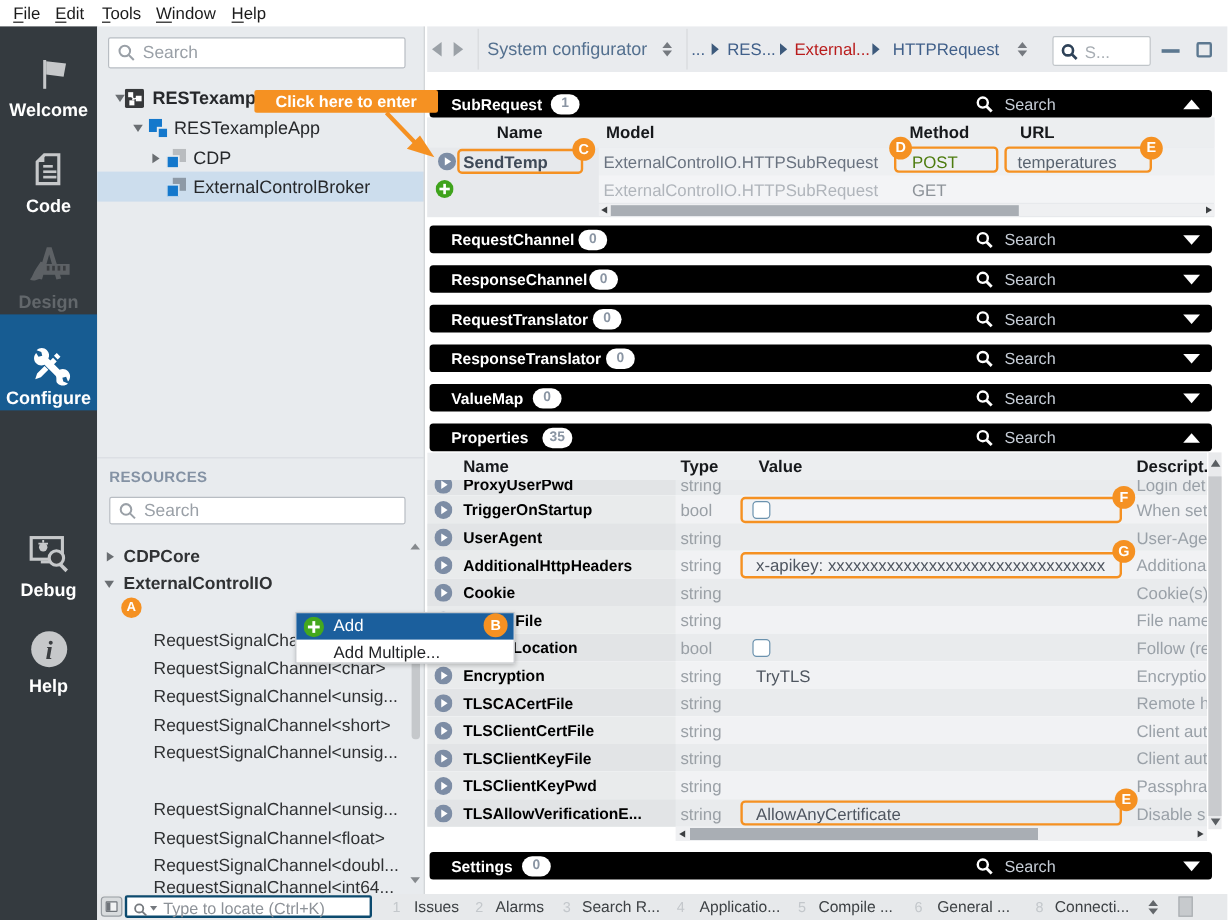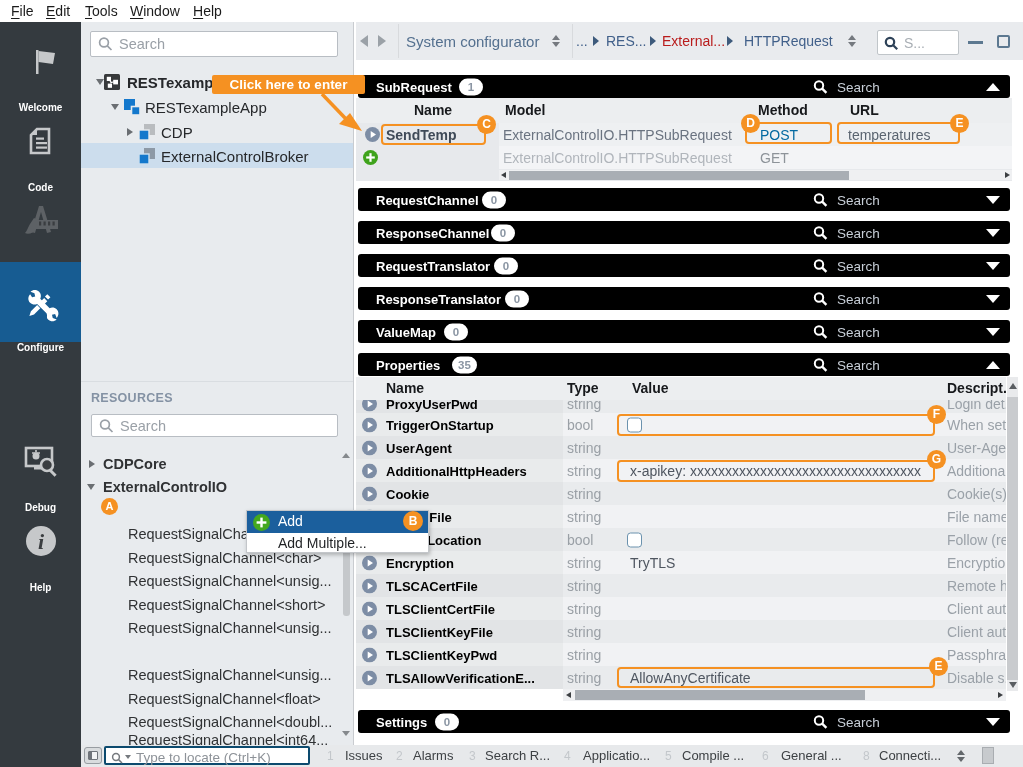--- a/index.html
+++ b/index.html
@@ -7,21 +7,21 @@
 body{font-family:"Liberation Sans",sans-serif;background:#fff;}
 #app{position:relative;width:1023px;height:767px;background:#fff;}
 .abs{position:absolute;}
 
 #menubar{position:absolute;left:0;top:0;width:1023px;height:22px;background:#fff;font-size:14px;color:#1b1b1b;}
 #menubar span{position:absolute;top:3px;}
 #menubar u{text-decoration:underline;text-underline-offset:2px;}
 
 #rail{position:absolute;left:0;top:22px;width:81px;height:745px;background:#343a3f;}
 .railitem{position:absolute;left:0;width:81px;height:80px;}
-.railitem .lbl{position:absolute;left:0;right:0;top:62px;text-align:center;color:#fff;font-size:10px;font-weight:bold;margin-top:18px;}
+.railitem .lbl{position:absolute;left:0;right:0;top:62px;text-align:center;color:#fff;font-size:15px;font-weight:bold;}
 .railitem svg{position:absolute;left:50%;top:22px;transform:translateX(-50%);}
 .railitem.disabled .lbl{color:#62676b;}
 .railitem.active{background:#175c92;}
 
 #leftpanel{position:absolute;left:81px;top:22px;width:272px;height:723px;background:#e8ebee;}
 .searchbox{position:absolute;background:#fff;border:1px solid #b8bdc3;border-radius:2px;}
 .searchbox .ph{position:absolute;left:28px;top:50%;transform:translateY(-50%);color:#9aa0a7;font-size:14.5px;}
 .searchbox svg{position:absolute;left:7px;top:50%;transform:translateY(-50%);}
 .trow{position:absolute;left:0;width:272px;height:25px;font-size:15px;color:#26282b;white-space:nowrap;}
 .trow .tx{position:absolute;top:50%;transform:translateY(-50%);}
@@ -280,21 +280,21 @@
           <circle cx="7.5" cy="7.5" r="7.5" fill="#7d8da5"></circle>
           <path d="M5.7 4 L11 7.5 L5.7 11 Z" fill="#fff"></path>
         </svg>
       <svg class="abs" style="left:7px;top:51.5px;" width="15" height="15" viewBox="0 0 15 15">
           <circle cx="7.5" cy="7.5" r="7.5" fill="#3fa31c"></circle>
           <rect x="3.2" y="6.4" width="8.6" height="2.2" fill="#fff"></rect>
           <rect x="6.4" y="3.2" width="2.2" height="8.6" fill="#fff"></rect>
         </svg>
       <span class="abs" style="left:30px;top:29px;font-size:14px;font-weight:bold;color:#3f4a58;">SendTemp</span>
       <span class="abs" style="left:147px;top:29px;font-size:14px;color:#6a7380;">ExternalControlIO.HTTPSubRequest</span>
-      <span class="abs" style="left:404px;top:29px;font-size:14px;color:#0369a1;">POST</span>
+      <span class="abs" style="left:404px;top:29px;font-size:14px;color:#4d7c0f;">POST</span>
       <span class="abs" style="left:492px;top:29px;font-size:14px;color:#5a6470;">temperatures</span>
       <span class="abs" style="left:147px;top:52px;font-size:14px;color:#b0b5bb;">ExternalControlIO.HTTPSubRequest</span>
       <span class="abs" style="left:404px;top:52px;font-size:14px;color:#8d9399;">GET</span>
 
       <div class="abs" style="left:143px;top:72px;width:513px;height:10px;background:#eff0f2;">
         <span class="abs" style="left:2px;top:2px;width:0;height:0;border-top:3.5px solid transparent;border-bottom:3.5px solid transparent;border-right:5px solid #3c3f42;"></span>
         <div class="abs" style="left:10px;top:0.5px;width:340px;height:9px;background:#a9aeb4;"></div>
         <span class="abs" style="right:2px;top:2px;width:0;height:0;border-top:3.5px solid transparent;border-bottom:3.5px solid transparent;border-left:5px solid #3c3f42;"></span>
       </div>
     </div>

